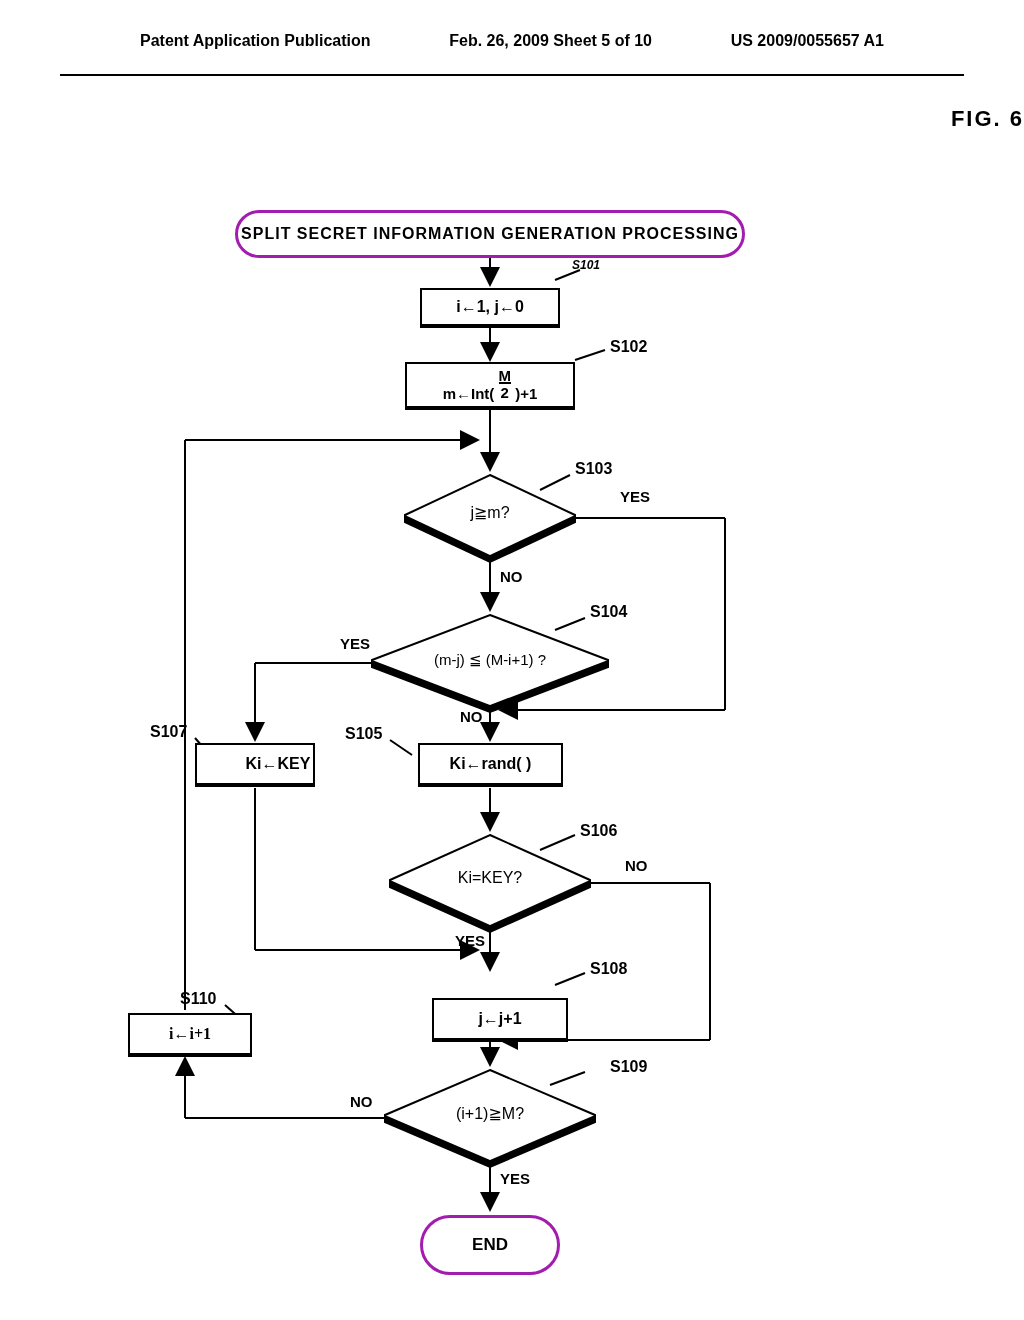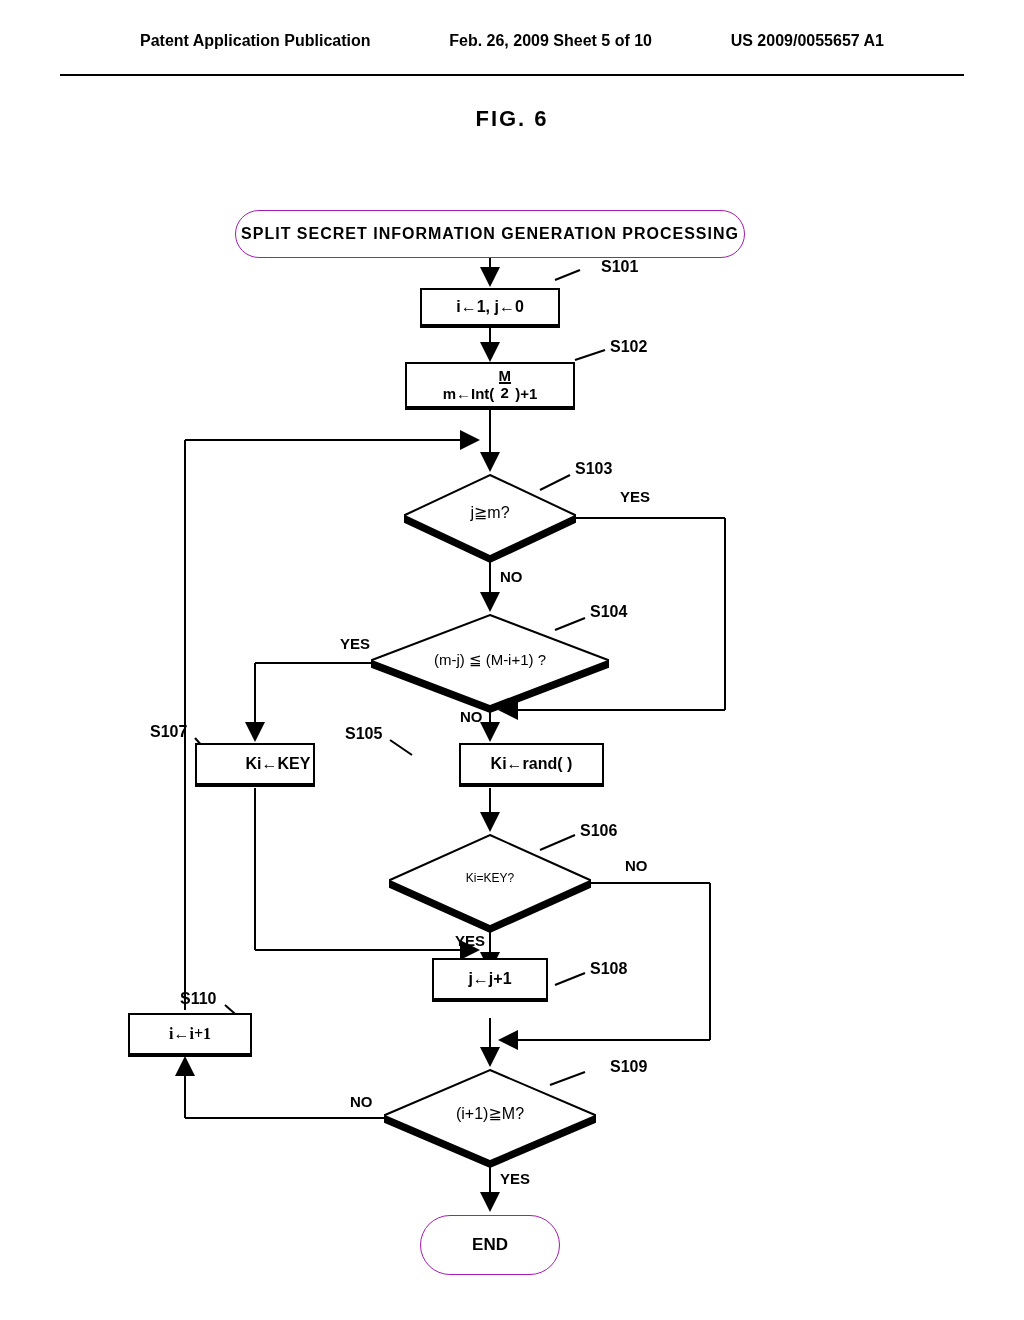--- a/index.html
+++ b/index.html
@@ -13,36 +13,36 @@
   .header {
     display: flex;
     justify-content: space-between;
     padding: 32px 80px 24px 80px;
     font-size: 16px;
     font-weight: bold;
     border-bottom: 2px solid #000;
     margin: 0 60px;
   }
   .fig-title {
-    text-align: center;
+    text-align: right;
     font-size: 22px;
     font-weight: bold;
     letter-spacing: 2px;
     margin-top: 30px;
   }
   .diagram {
     position: absolute;
     top: 210px;
     left: 0;
     width: 1024px;
     height: 1100px;
   }
   .terminator {
     position: absolute;
-    border: 1px solid #a21caf;
+    border: 3px solid #a21caf;
     border-radius: 30px;
     display: flex;
     align-items: center;
     justify-content: center;
     font-weight: bold;
     background: #fff;
   }
   .process {
     position: absolute;
     border-top: 2px solid #000;
@@ -146,49 +146,49 @@
     <line x1="555" y1="775" x2="585" y2="763" stroke="#000" stroke-width="2"></line>
     <line x1="550" y1="875" x2="585" y2="862" stroke="#000" stroke-width="2"></line>
     <line x1="412" y1="545" x2="390" y2="530" stroke="#000" stroke-width="2"></line>
     <line x1="210" y1="545" x2="195" y2="528" stroke="#000" stroke-width="2"></line>
     <line x1="242" y1="810" x2="225" y2="795" stroke="#000" stroke-width="2"></line>
   </svg>
 
   <div class="terminator" style="left:235px; top:0px; width:510px; height:48px; font-size:16px; letter-spacing:1px;">SPLIT SECRET INFORMATION GENERATION PROCESSING</div>
 
   <div class="process" style="left:420px; top:78px; width:140px; height:40px; font-size:16px;">i←1, j←0</div>
-  <div class="label" style="left:601px; top:48px; font-size:16px;">S101</div>
+  <div class="label" style="left:572px; top:48px; font-size:12px;font-style:italic;">S101</div>
 
   <div class="process" style="left:405px; top:152px; width:170px; height:48px; font-size:15px;">
     <span>m←Int(&nbsp;<span style="display:inline-block; text-align:center;"><span style="display:block; border-bottom:2px solid #000; line-height:0.9;">M</span><span style="line-height:0.9;">2</span></span>&nbsp;)+1</span>
   </div>
   <div class="label" style="left:610px; top:128px; font-size:16px;">S102</div>
 
   <div class="diamond-text" style="left:490px; top:302px; font-size:16px;">j≧m?</div>
   <div class="label" style="left:575px; top:250px; font-size:16px;">S103</div>
   <div class="label" style="left:620px; top:278px; font-size:15px;">YES</div>
   <div class="label" style="left:500px; top:358px; font-size:15px;">NO</div>
 
   <div class="diamond-text" style="left:490px; top:450px; font-size:15px;">(m-j) ≦ (M-i+1) ?</div>
   <div class="label" style="left:590px; top:393px; font-size:16px;">S104</div>
   <div class="label" style="left:340px; top:425px; font-size:15px;">YES</div>
   <div class="label" style="left:460px; top:498px; font-size:15px;">NO</div>
 
-  <div class="process" style="left:418px; top:533px; width:145px; height:44px; font-size:16px;margin-left:41px;">Ki←rand( )</div>
+  <div class="process" style="left:418px; top:533px; width:145px; height:44px; font-size:16px;">Ki←rand( )</div>
   <div class="label" style="left:345px; top:515px; font-size:16px;">S105</div>
 
   <div class="process" style="left:195px; top:533px; width:120px; height:44px; font-size:16px;padding-left:46px;">Ki←KEY</div>
   <div class="label" style="left:150px; top:513px; font-size:16px;">S107</div>
 
-  <div class="diamond-text" style="left:490px; top:668px; font-size:12px;">Ki=KEY?</div>
+  <div class="diamond-text" style="left:490px; top:668px; font-size:16px;">Ki=KEY?</div>
   <div class="label" style="left:580px; top:612px; font-size:16px;">S106</div>
   <div class="label" style="left:455px; top:722px; font-size:15px;">YES</div>
   <div class="label" style="left:625px; top:647px; font-size:15px;">NO</div>
 
-  <div class="process" style="left:432px; top:748px; width:116px; height:44px; font-size:16px;">j←j+1</div>
+  <div class="process" style="left:432px; top:788px; width:136px; height:44px; font-size:16px;">j←j+1</div>
   <div class="label" style="left:590px; top:750px; font-size:16px;">S108</div>
 
   <div class="process" style="left:128px; top:803px; width:124px; height:44px; font-size:16px;font-family:Liberation Serif, serif;">i←i+1</div>
   <div class="label" style="left:180px; top:780px; font-size:16px;">S110</div>
 
   <div class="diamond-text" style="left:490px; top:903px; font-size:16px;">(i+1)≧M?</div>
   <div class="label" style="left:590px; top:848px; font-size:16px;margin-left:20px;">S109</div>
   <div class="label" style="left:500px; top:960px; font-size:15px;">YES</div>
   <div class="label" style="left:350px; top:883px; font-size:15px;">NO</div>
 

